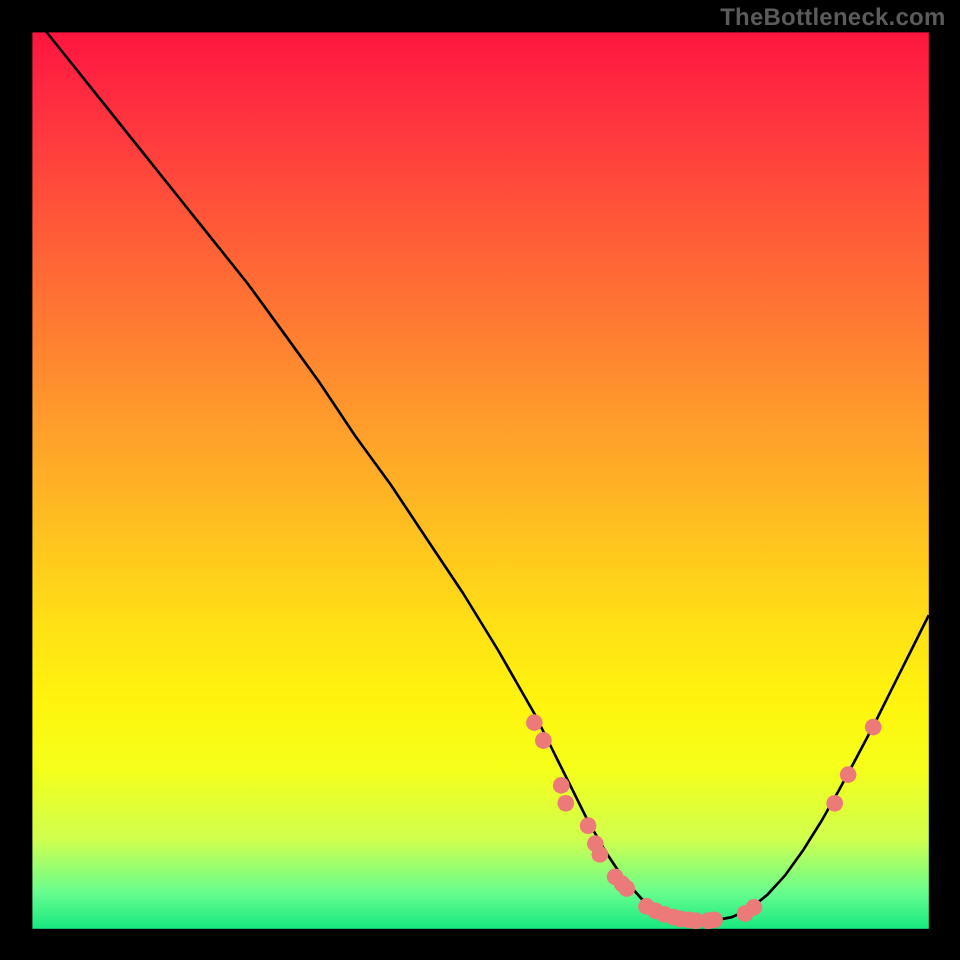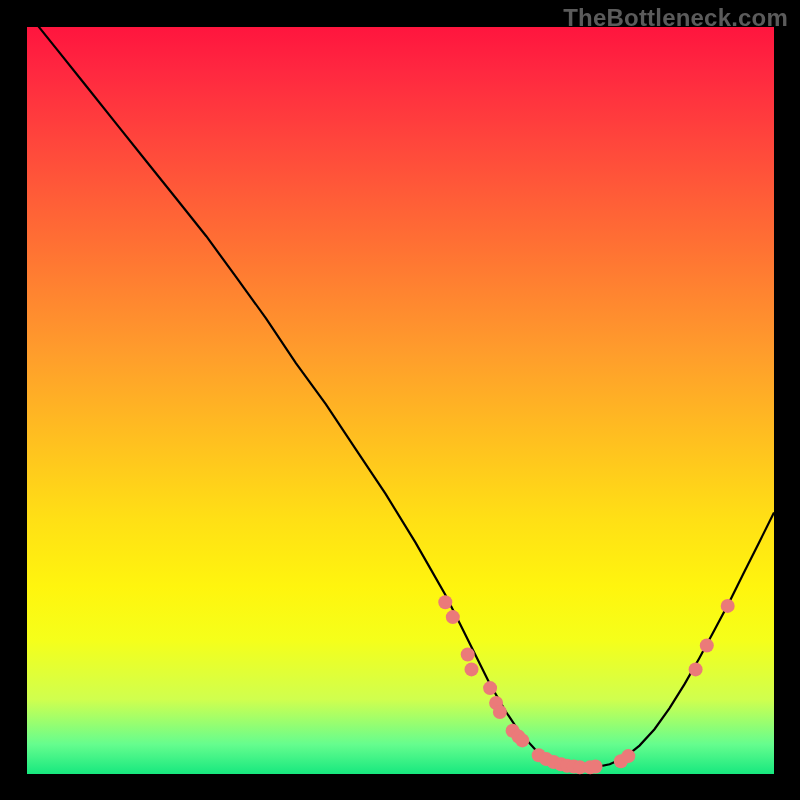--- a/index.html
+++ b/index.html
@@ -14,21 +14,21 @@
     position: relative;
     width: 800px;
     height: 800px;
     background: #000000;
   }
   .watermark {
     position: absolute;
     top: 4px;
     right: 12px;
     font-family: Arial, Helvetica, sans-serif;
-    font-size: 24px;
+    font-size: 20px;
     font-weight: bold;
     color: #5b5b5b;
     letter-spacing: 0.2px;
     z-index: 10;
   }
   .plot-area {
     position: absolute;
     left: 27px;
     top: 27px;
     width: 747px;

